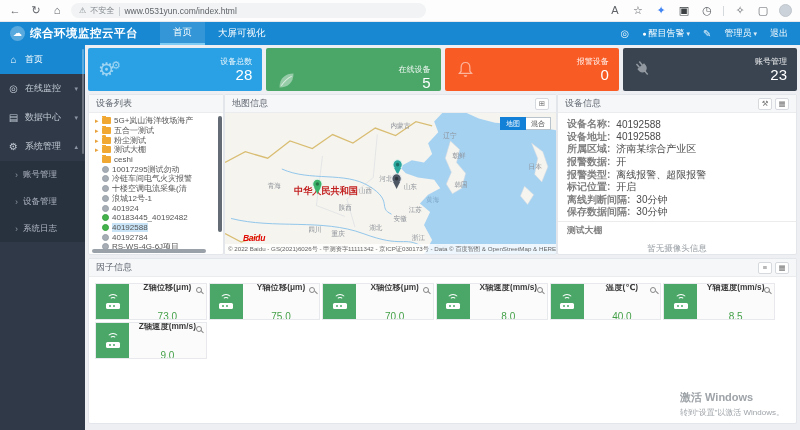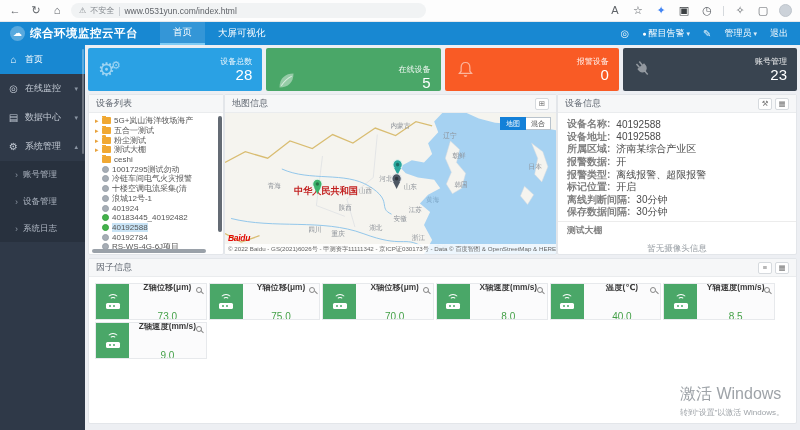--- a/index.html
+++ b/index.html
@@ -79,21 +79,21 @@
   .pmap{flex:1;}
   .mapwrap{flex:1;position:relative;overflow:hidden;}
   svg.map{display:block;width:100%;height:100%;}
   .mlabel{font-size:6.5px;fill:#8d9299;}
   .sealabel{fill:#7fa8c9;}
   .map-btns{position:absolute;top:4px;right:5px;display:flex;font-size:7px;line-height:1;}
   .map-btn{padding:2px 5px;border:1px solid #b9c3cc;cursor:pointer;}
   .map-btn.active{background:#1380d8;color:#fff;border-color:#1380d8;}
   .map-btn.plain{background:#fff;color:#444;border-left:none;}
   .attribution{position:absolute;bottom:0;left:0;right:0;height:10px;background:rgba(255,255,255,.8);font-size:6.2px;color:#666;display:flex;align-items:center;padding-left:3px;white-space:nowrap;overflow:hidden;}
-  .baidu-logo{position:absolute;left:3px;bottom:11px;font-size:8.5px;font-weight:bold;font-style:italic;color:#e10601;letter-spacing:-.3px;}
+  .baidu-logo{position:absolute;left:18px;bottom:11px;font-size:8.5px;font-weight:bold;font-style:italic;color:#e10601;letter-spacing:-.3px;}
 
   
   .pinfo{width:240px;flex-shrink:0;}
   .fields{padding:5px 9px 0 9px;}
   .frow{display:flex;height:12.6px;align-items:center;font-size:10px;white-space:nowrap;overflow:hidden;}
   .flabel{color:#808080;font-weight:bold;margin-right:6px;flex-shrink:0;}
   .fvalue{color:#4a4a4a;}
   .camera-head{border-top:1px solid #ececec;margin-top:2px;padding:3px 9px 0 9px;font-size:8.8px;color:#808080;font-weight:bold;}
   .camera-empty{text-align:center;color:#9aa0a6;font-size:8.5px;margin-top:6px;}
 
@@ -111,21 +111,21 @@
   .sico{position:relative;width:18px;height:15px;}
   .sico .base{position:absolute;bottom:0;left:2px;width:14px;height:6px;background:#fff;border-radius:1.5px;}
   .sico .led1,.sico .led2{position:absolute;bottom:2px;width:2px;height:2px;background:#4aa768;border-radius:50%;}
   .sico .led1{left:5px;} .sico .led2{left:9px;}
   .sico .arc1,.sico .arc2{position:absolute;left:50%;transform:translateX(-50%);border:1.5px solid #fff;border-color:#fff transparent transparent transparent;border-radius:50%;}
   .sico .arc1{width:7px;height:7px;top:3px;}
   .sico .arc2{width:13px;height:13px;top:0;}
 
   
   .watermark{position:absolute;right:16px;bottom:12px;color:#9ea3a8;}
-  .wm1{font-size:16px;}
+  .wm1{font-size:11px;font-weight:bold;}
   .wm2{font-size:8px;margin-top:2px;}
 </style>
 </head>
 <body>
 
 <div class="browser">
   <span class="bicon">←</span>
   <span class="bicon">↻</span>
   <span class="bicon">⌂</span>
   <div class="urlbox">

